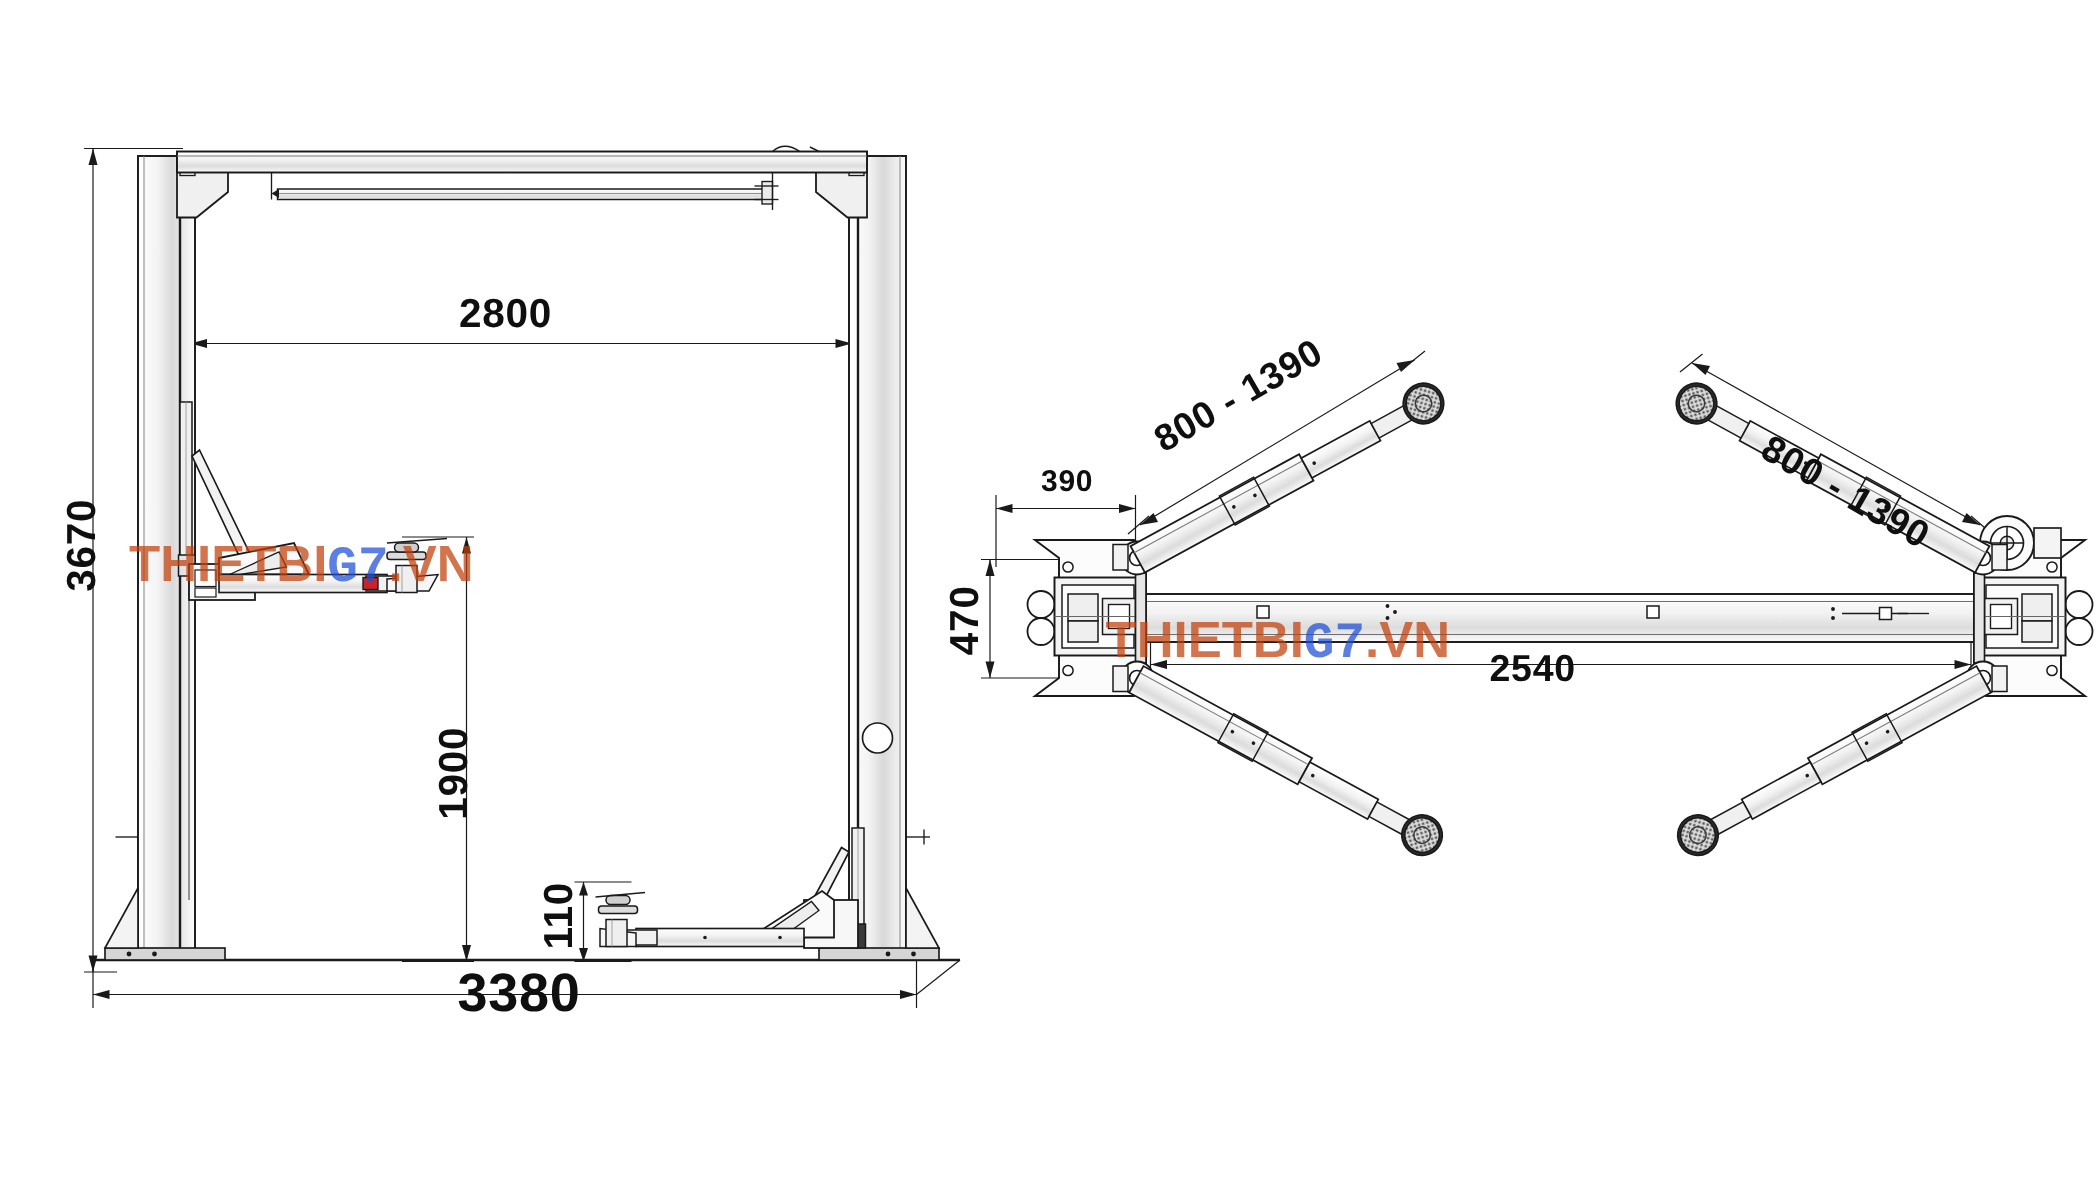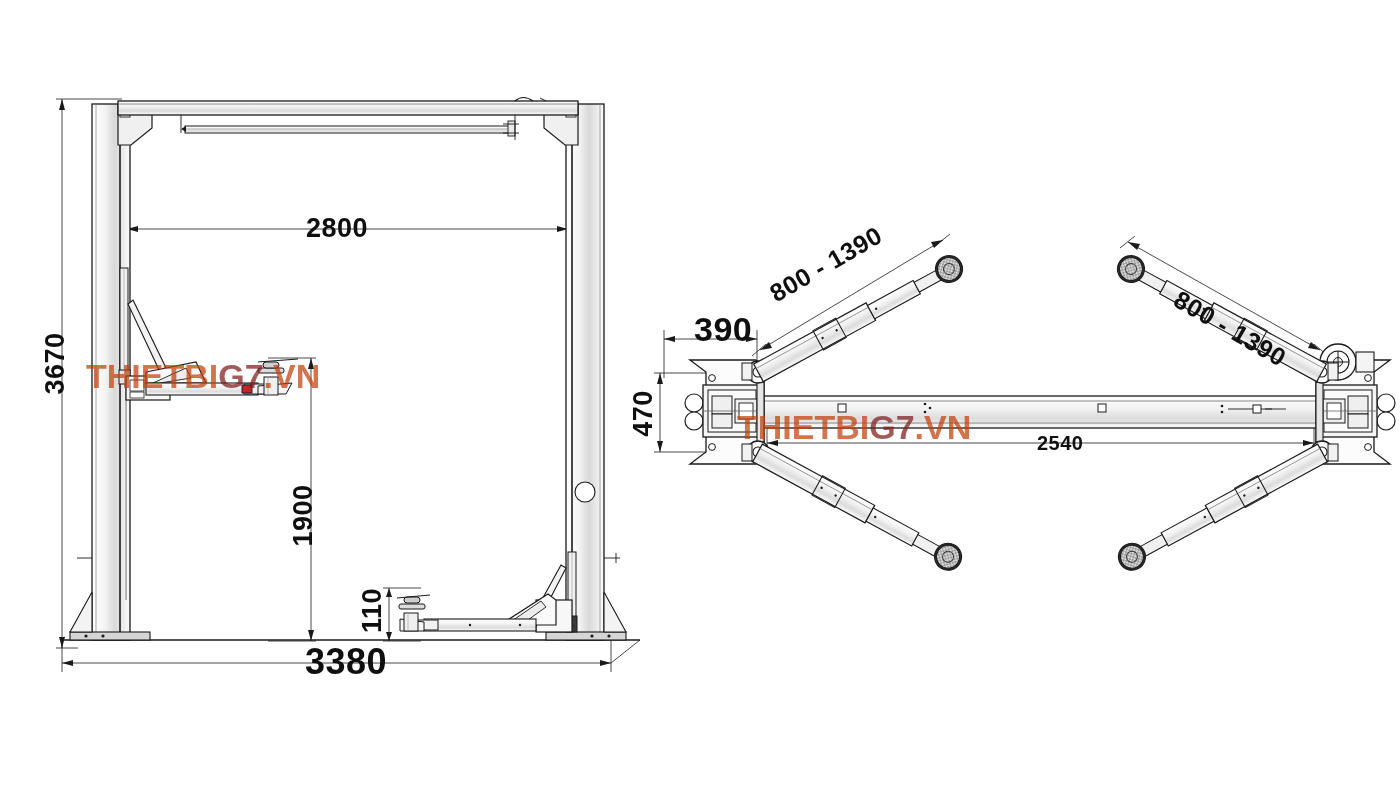--- a/index.html
+++ b/index.html
@@ -37,21 +37,21 @@
   }
   .wm {
     position: absolute;
     font-family: "Liberation Sans", sans-serif;
     font-weight: 700;
     white-space: nowrap;
     pointer-events: none;
   }
   .wm span { display: inline; }
   .wm .b { color: #c2410c; }
-  .wm .r { color: #7f1d1d; }
+  .wm .r { color: #1d4ed8; font-family: Liberation Mono, monospace; }
 </style>
 </head>
 <body>
 
 <div id="sheet">
 
   <svg id="drawing" viewBox="0 0 1400 801">
     <defs>
       <linearGradient id="steelV" x1="0" y1="0" x2="1" y2="0">
         <stop offset="0%" stop-color="#ffffff"></stop>
@@ -405,33 +405,33 @@
         <circle cx="1233" cy="453" r="1.2" fill="#1a1a1a" stroke="none"></circle>
         <circle cx="1249" cy="453" r="1.2" fill="#1a1a1a" stroke="none"></circle>
         <circle cx="1188" cy="453" r="1.2" fill="#1a1a1a" stroke="none"></circle>
         <use href="#armPad" x="0" y="0" transform="translate(1105,453)"></use>
       </g>
     </g>
   </svg>
 
   <div class="dimtext" style="left:24px; top:348px; font-size:27px; transform:rotate(-90deg); transform-origin:center;">3670</div>
 
-  <div class="dimtext" style="left:306px; top:213px; font-size:27px;">2800</div>
+  <div class="dimtext" style="left:306px; top:194px; font-size:27px;">2800</div>
 
   <div class="dimtext" style="left:272px; top:500px; font-size:27px; transform:rotate(-90deg); transform-origin:center;">1900</div>
 
   <div class="dimtext" style="left:350px; top:595px; font-size:27px; transform:rotate(-90deg); transform-origin:center;">110</div>
 
   <div class="dimtext" style="left:305px; top:641px; font-size:36px;">3380</div>
 
-  <div class="dimtext" style="left:694px; top:310px; font-size:34px;">390</div>
+  <div class="dimtext" style="left:694px; top:310px; font-size:20px;">390</div>
 
   <div class="dimtext" style="left:620px; top:398px; font-size:27px; transform:rotate(-90deg); transform-origin:center;">470</div>
 
-  <div class="dimtext" style="left:993px; top:432px; font-size:20px;margin-left:44px;">2540</div>
+  <div class="dimtext" style="left:993px; top:432px; font-size:25px;">2540</div>
 
   <div class="dimtext" style="left:772px; top:281px; font-size:25px; transform:rotate(-30deg); transform-origin:left center;">800 - 1390</div>
 
   <div class="dimtext" style="left:1176px; top:283px; font-size:25px; transform:rotate(30deg); transform-origin:left center;">800 - 1390</div>
 
   <div class="wm" style="left:86px; top:357px; font-size:34px; opacity:0.72;">
     <span class="b">THIETBI</span><span class="r">G7</span><span class="b">.VN</span>
   </div>
 
   <div class="wm" style="left:737px; top:408px; font-size:34px; opacity:0.72;">

